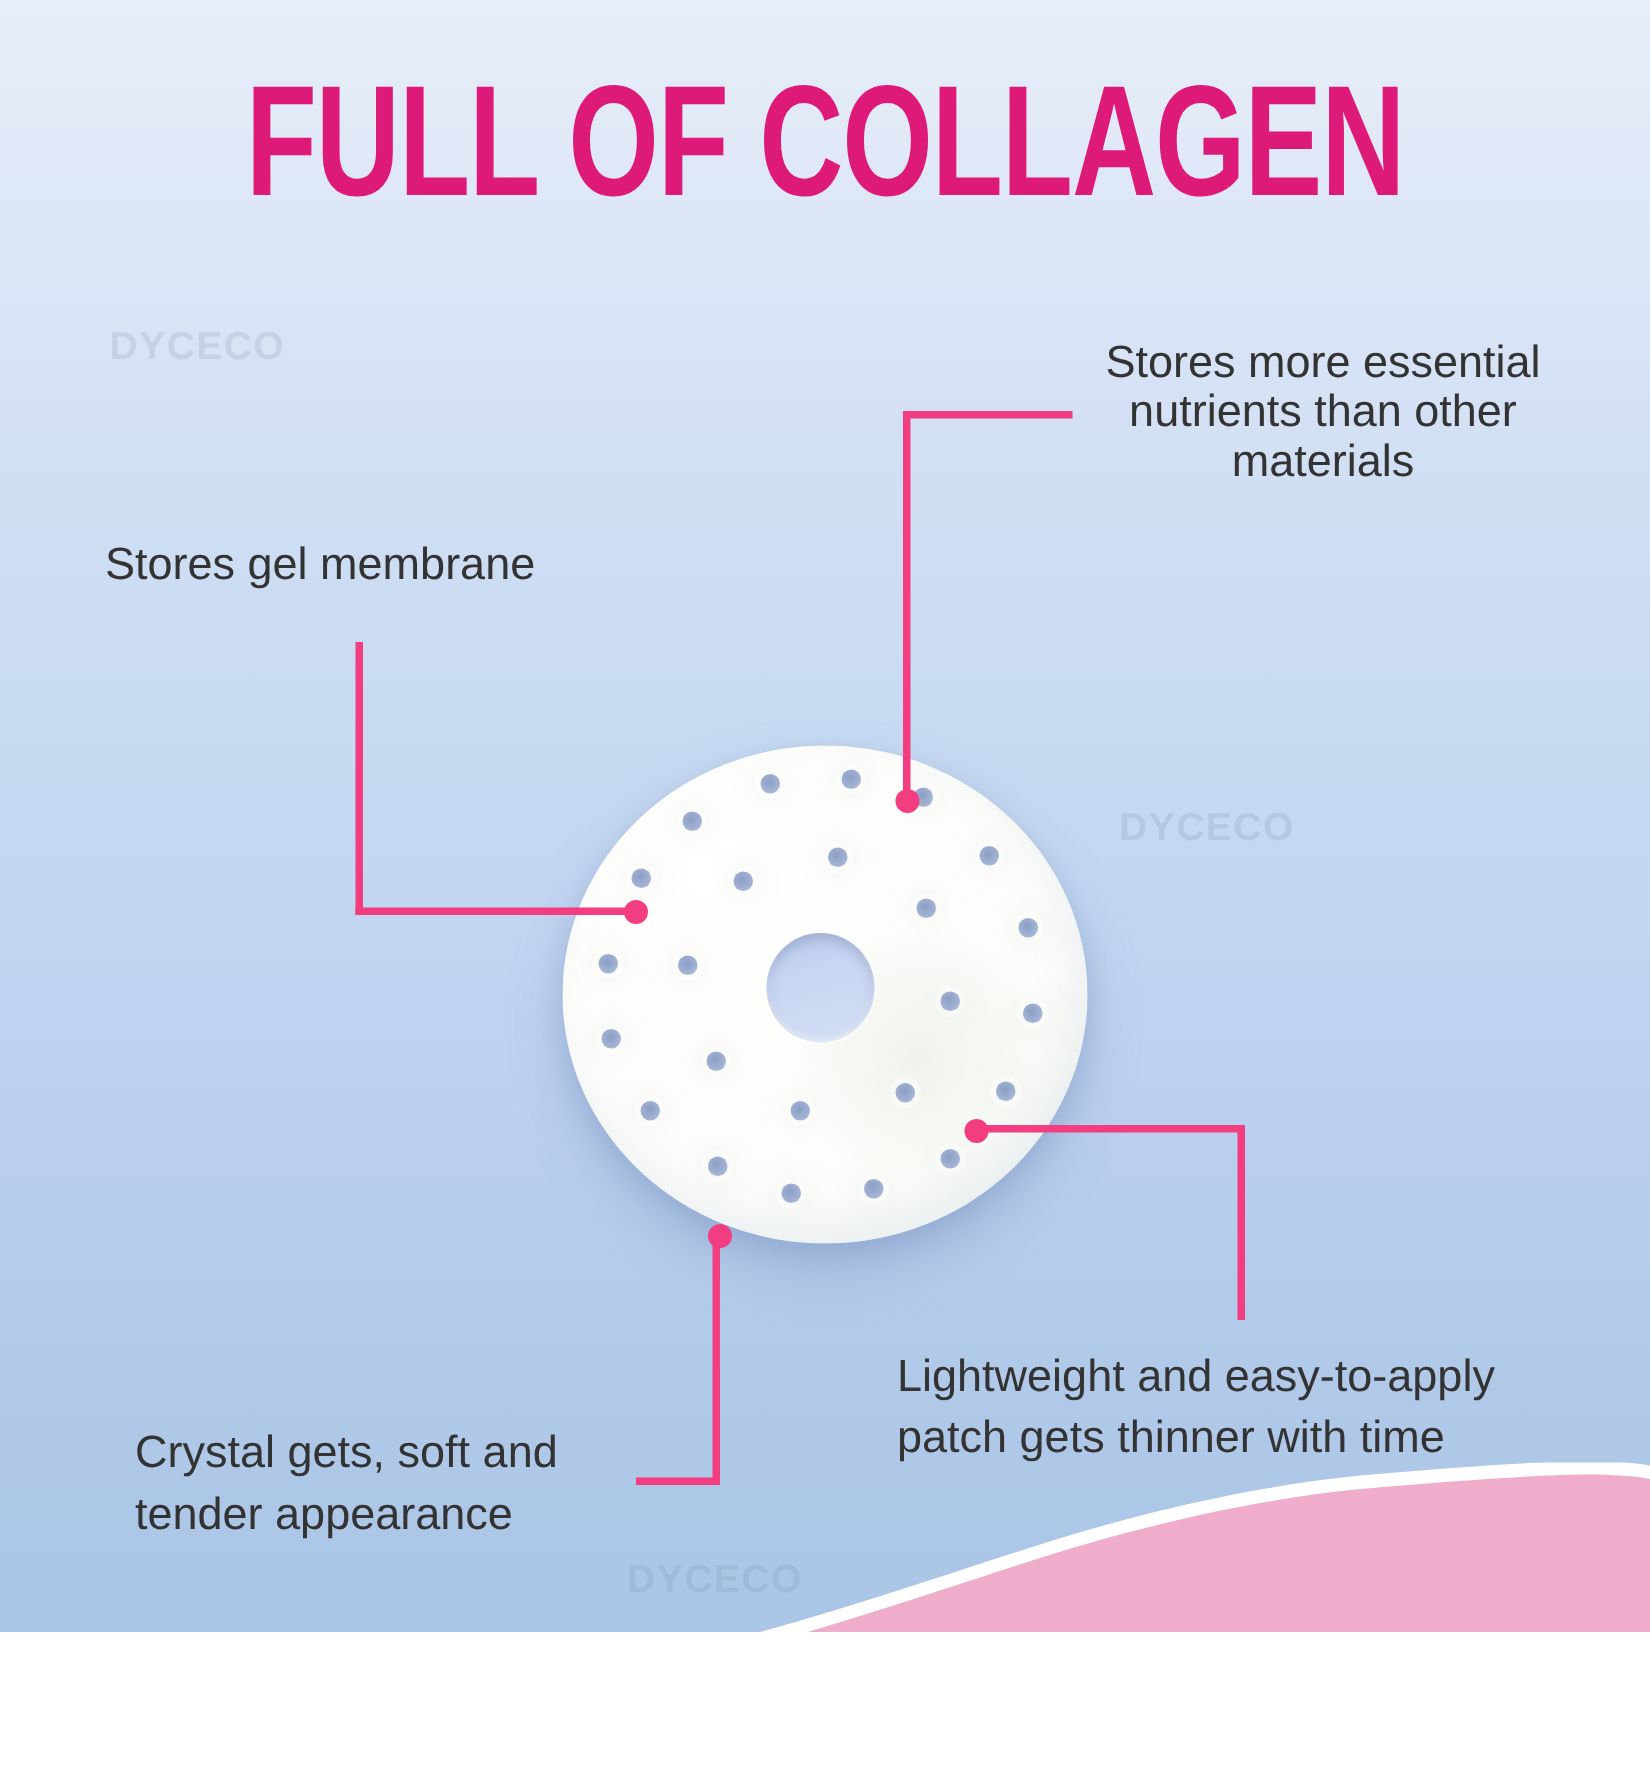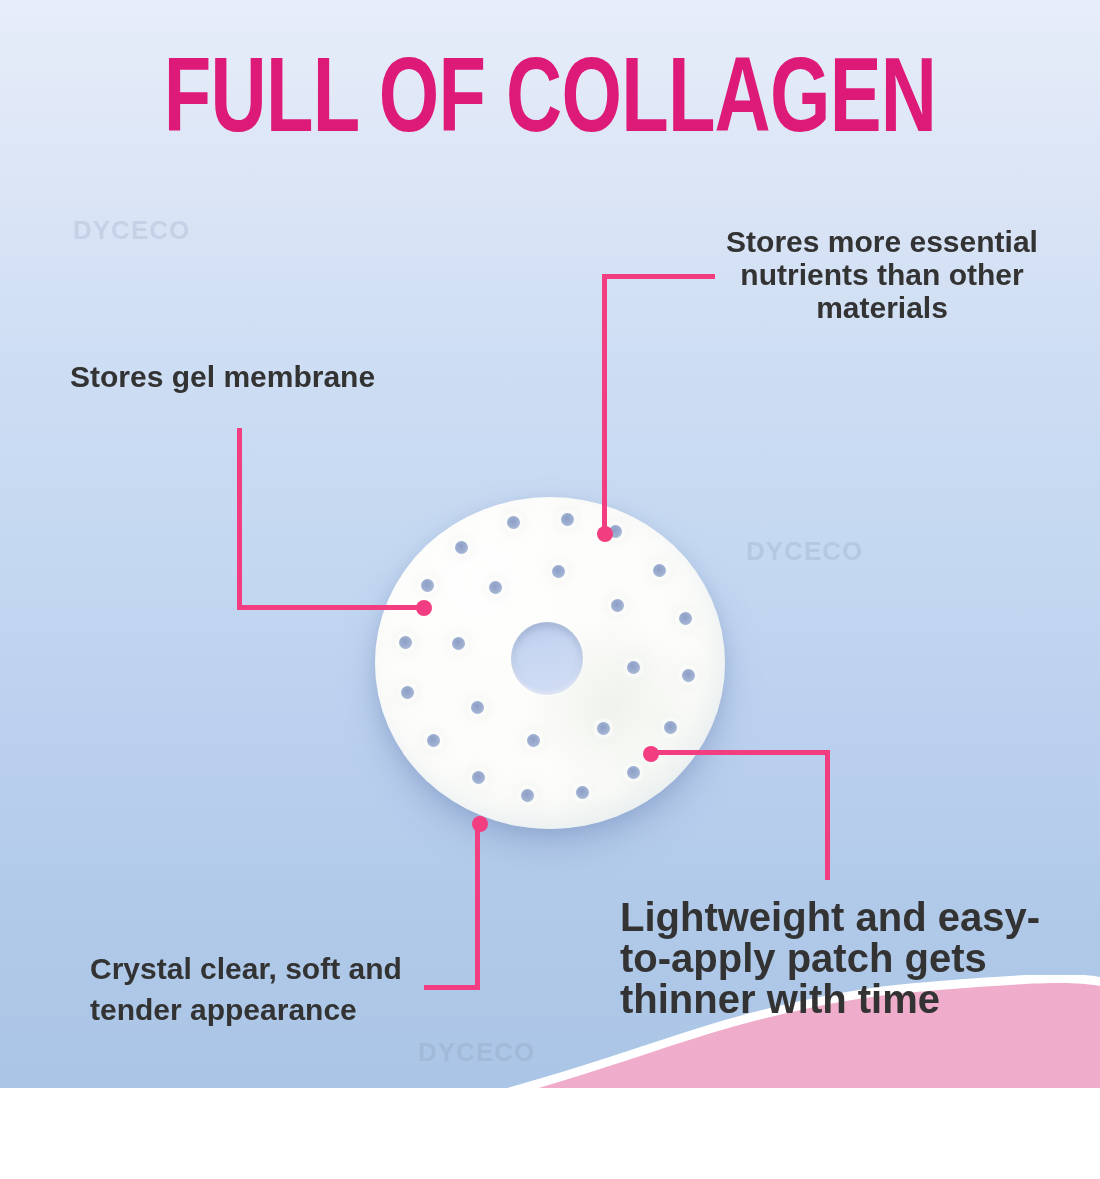--- a/index.html
+++ b/index.html
@@ -58,24 +58,24 @@
   .polymer-v{left:237px;top:428px;width:5px;height:182px;}
   .polymer-h{left:237px;top:605px;width:185px;height:5px;}
   .polymer-dot{left:416px;top:600px;}
   .light-h{left:651px;top:750px;width:179px;height:5px;}
   .light-v{left:825px;top:750px;width:5px;height:130px;}
   .light-dot{left:643px;top:746px;}
   .crystal-v{left:475px;top:824px;width:5px;height:166px;}
   .crystal-h{left:424px;top:985px;width:56px;height:5px;}
   .crystal-dot{left:472px;top:816px;}
   
-  .ann{position:absolute;font-weight:bold;color:var(--text-dark);z-index:3;}
+  .ann{position:absolute;font-weight:normal;color:var(--text-dark);z-index:3;}
   .ann-stores{left:717px;top:225px;width:330px;text-align:center;font-size:30px;line-height:33px;}
   .ann-polymer{left:70px;top:360px;font-size:30px;white-space:nowrap;}
-  .ann-lightweight{left:620px;top:897px;width:470px;font-size:40px;line-height:41px;}
+  .ann-lightweight{left:598px;top:897px;width:470px;font-size:30px;line-height:41px;}
   .ann-crystal{left:90px;top:948px;width:340px;font-size:30px;line-height:41px;}
   
   .wave{position:absolute;left:0;top:975px;width:1100px;height:204px;z-index:2;}
 </style>
 </head>
 <body>
 
 <div class="canvas">
 
   <div class="title">FULL OF COLLAGEN</div>
@@ -124,20 +124,20 @@
   <div class="line light-v"></div>
   <div class="dot light-dot"></div>
 
   <div class="line crystal-v"></div>
   <div class="line crystal-h"></div>
   <div class="dot crystal-dot"></div>
 
   <div class="ann ann-stores">Stores more essential nutrients than other materials</div>
   <div class="ann ann-polymer">Stores gel membrane</div>
   <div class="ann ann-lightweight">Lightweight and easy-to-apply patch gets thinner with time</div>
-  <div class="ann ann-crystal">Crystal clear, soft and tender appearance</div>
+  <div class="ann ann-crystal">Crystal gets, soft and tender appearance</div>
 
   <svg class="wave" viewBox="0 0 1100 204" preserveAspectRatio="none">
     <path d="M0,160 C65,167 135,171 195,168 C290,164 355,156 425,142 C530,120 625,85 705,60 C780,37 855,22 915,17 C970,12 1030,8 1060,8 C1075,8 1090,9 1100,11 L1100,204 L0,204 Z" transform="translate(0,-9)" fill="#ffffff"></path>
     <path class="wave-fill" d="M0,160 C65,167 135,171 195,168 C290,164 355,156 425,142 C530,120 625,85 705,60 C780,37 855,22 915,17 C970,12 1030,8 1060,8 C1075,8 1090,9 1100,11 L1100,204 L0,204 Z" fill="#efaccb"></path>
   </svg>
 
 </div>
 
 </body></html>

